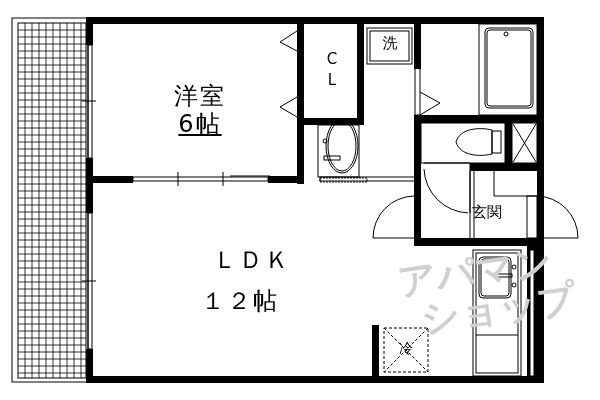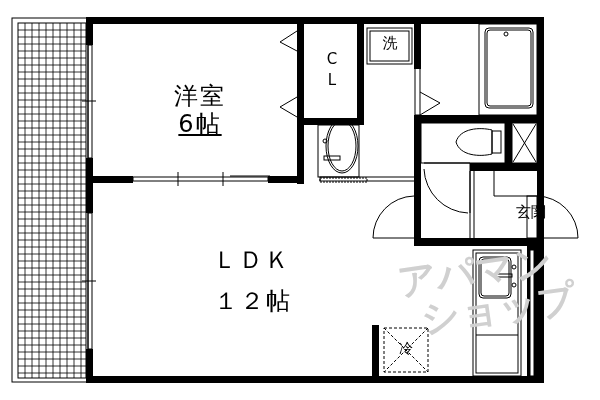--- a/index.html
+++ b/index.html
@@ -126,20 +126,20 @@
 
 <div class="wm" style="left:400px; top:250px;">
   <div>アパマン</div>
   <div style="padding-left:18px;">ショップ</div>
 </div>
 
 <div class="lbl room-big" style="left:150px; top:64px; width:100px;margin-top:16px;">洋室</div>
 <div class="lbl room-big" style="left:150px; top:108px; width:100px;text-decoration:underline;">6帖</div>
 
 <div class="lbl room-big" style="left:192px; top:244px; width:120px;">ＬＤＫ</div>
-<div class="lbl room-big" style="left:193px; top:285px; width:120px;">１２帖</div>
+<div class="lbl room-big" style="left:180px; top:285px; width:120px;">１２帖</div>
 
 <div class="lbl room-small" style="left:322px; top:50px; width:20px;">C</div>
 <div class="lbl room-small" style="left:322px; top:71px; width:20px;">L</div>
 
 <div class="lbl" style="left:375px; top:34px; width:30px; font-size:15px;">洗</div>
-<div class="lbl" style="left:508px; top:203px; width:46px; font-size:15px;font-family:Liberation Serif, serif;">玄関</div>
+<div class="lbl" style="left:464px; top:203px; width:46px; font-size:15px;font-family:Liberation Serif, serif;">玄関</div>
 <div class="lbl" style="left:396px; top:340px; width:20px; font-size:14px;">冷</div>
 
 </body></html>

